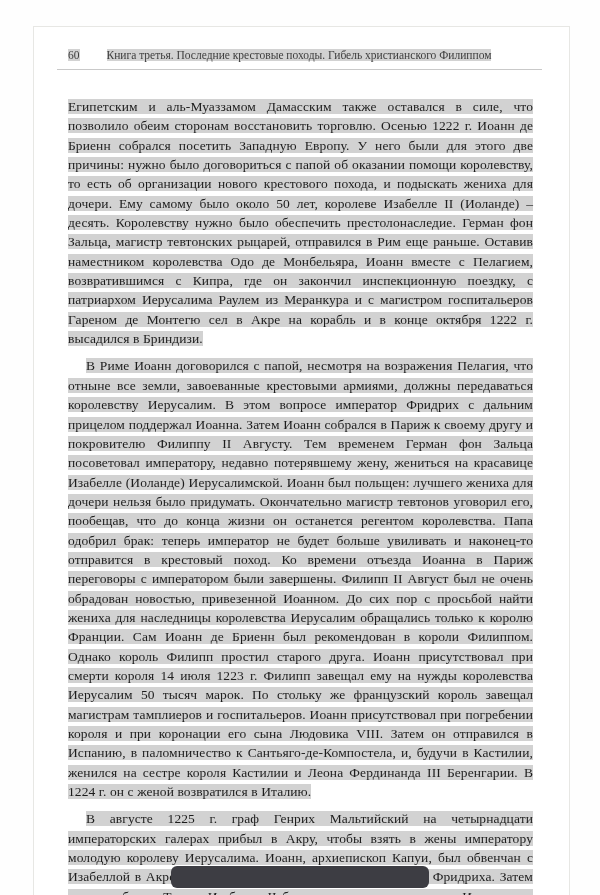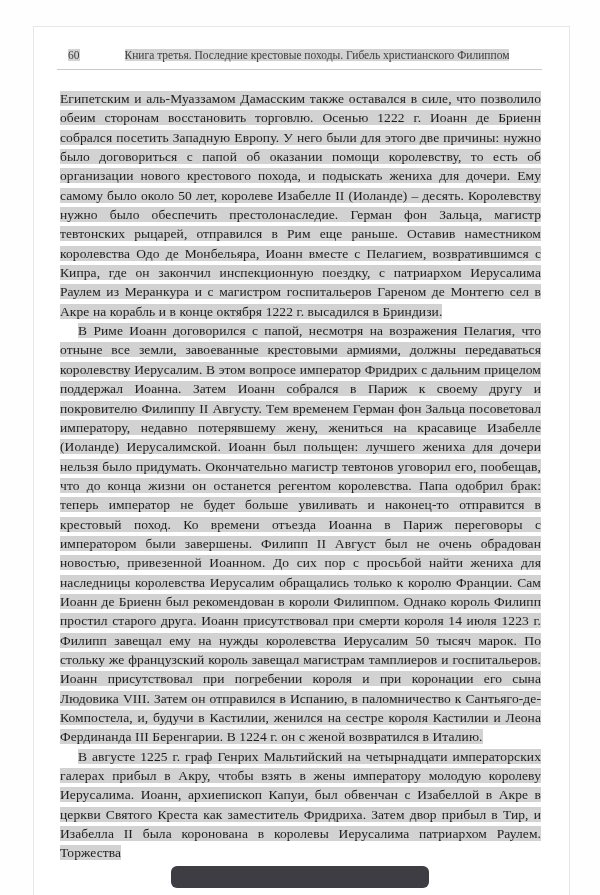--- a/index.html
+++ b/index.html
@@ -30,21 +30,21 @@
     left: 60px;
     right: 58px;
     font-size: 11.5px;
     line-height: 15px;
     color: #3d3d3d;
     white-space: nowrap;
     overflow: hidden;
   }
   .page-number {
     display: inline-block;
-    margin-right: 45px;
+    margin-right: 27px;
     padding-left: 8px;
   }
   .header-rule {
     position: absolute;
     top: 69px;
     left: 57px;
     right: 58px;
     height: 0;
     border-top: 1px solid #c9c9c9;
   }
@@ -53,21 +53,21 @@
     top: 89px;
     left: 60px;
     width: 481px;
     font-size: 13.5px;
     line-height: 19.35px;
     color: #1d1d1d;
     text-align: justify;
     letter-spacing: 0.1px;
   }
   .body-text p {
-    margin: 0;
+    margin: 8px;
   }
   .body-text p.indent {
     text-indent: 18px;
   }
   .hl {
     background: #d2d2d2;
   }
   .bottom-toolbar {
     position: absolute;
     left: 50%;

